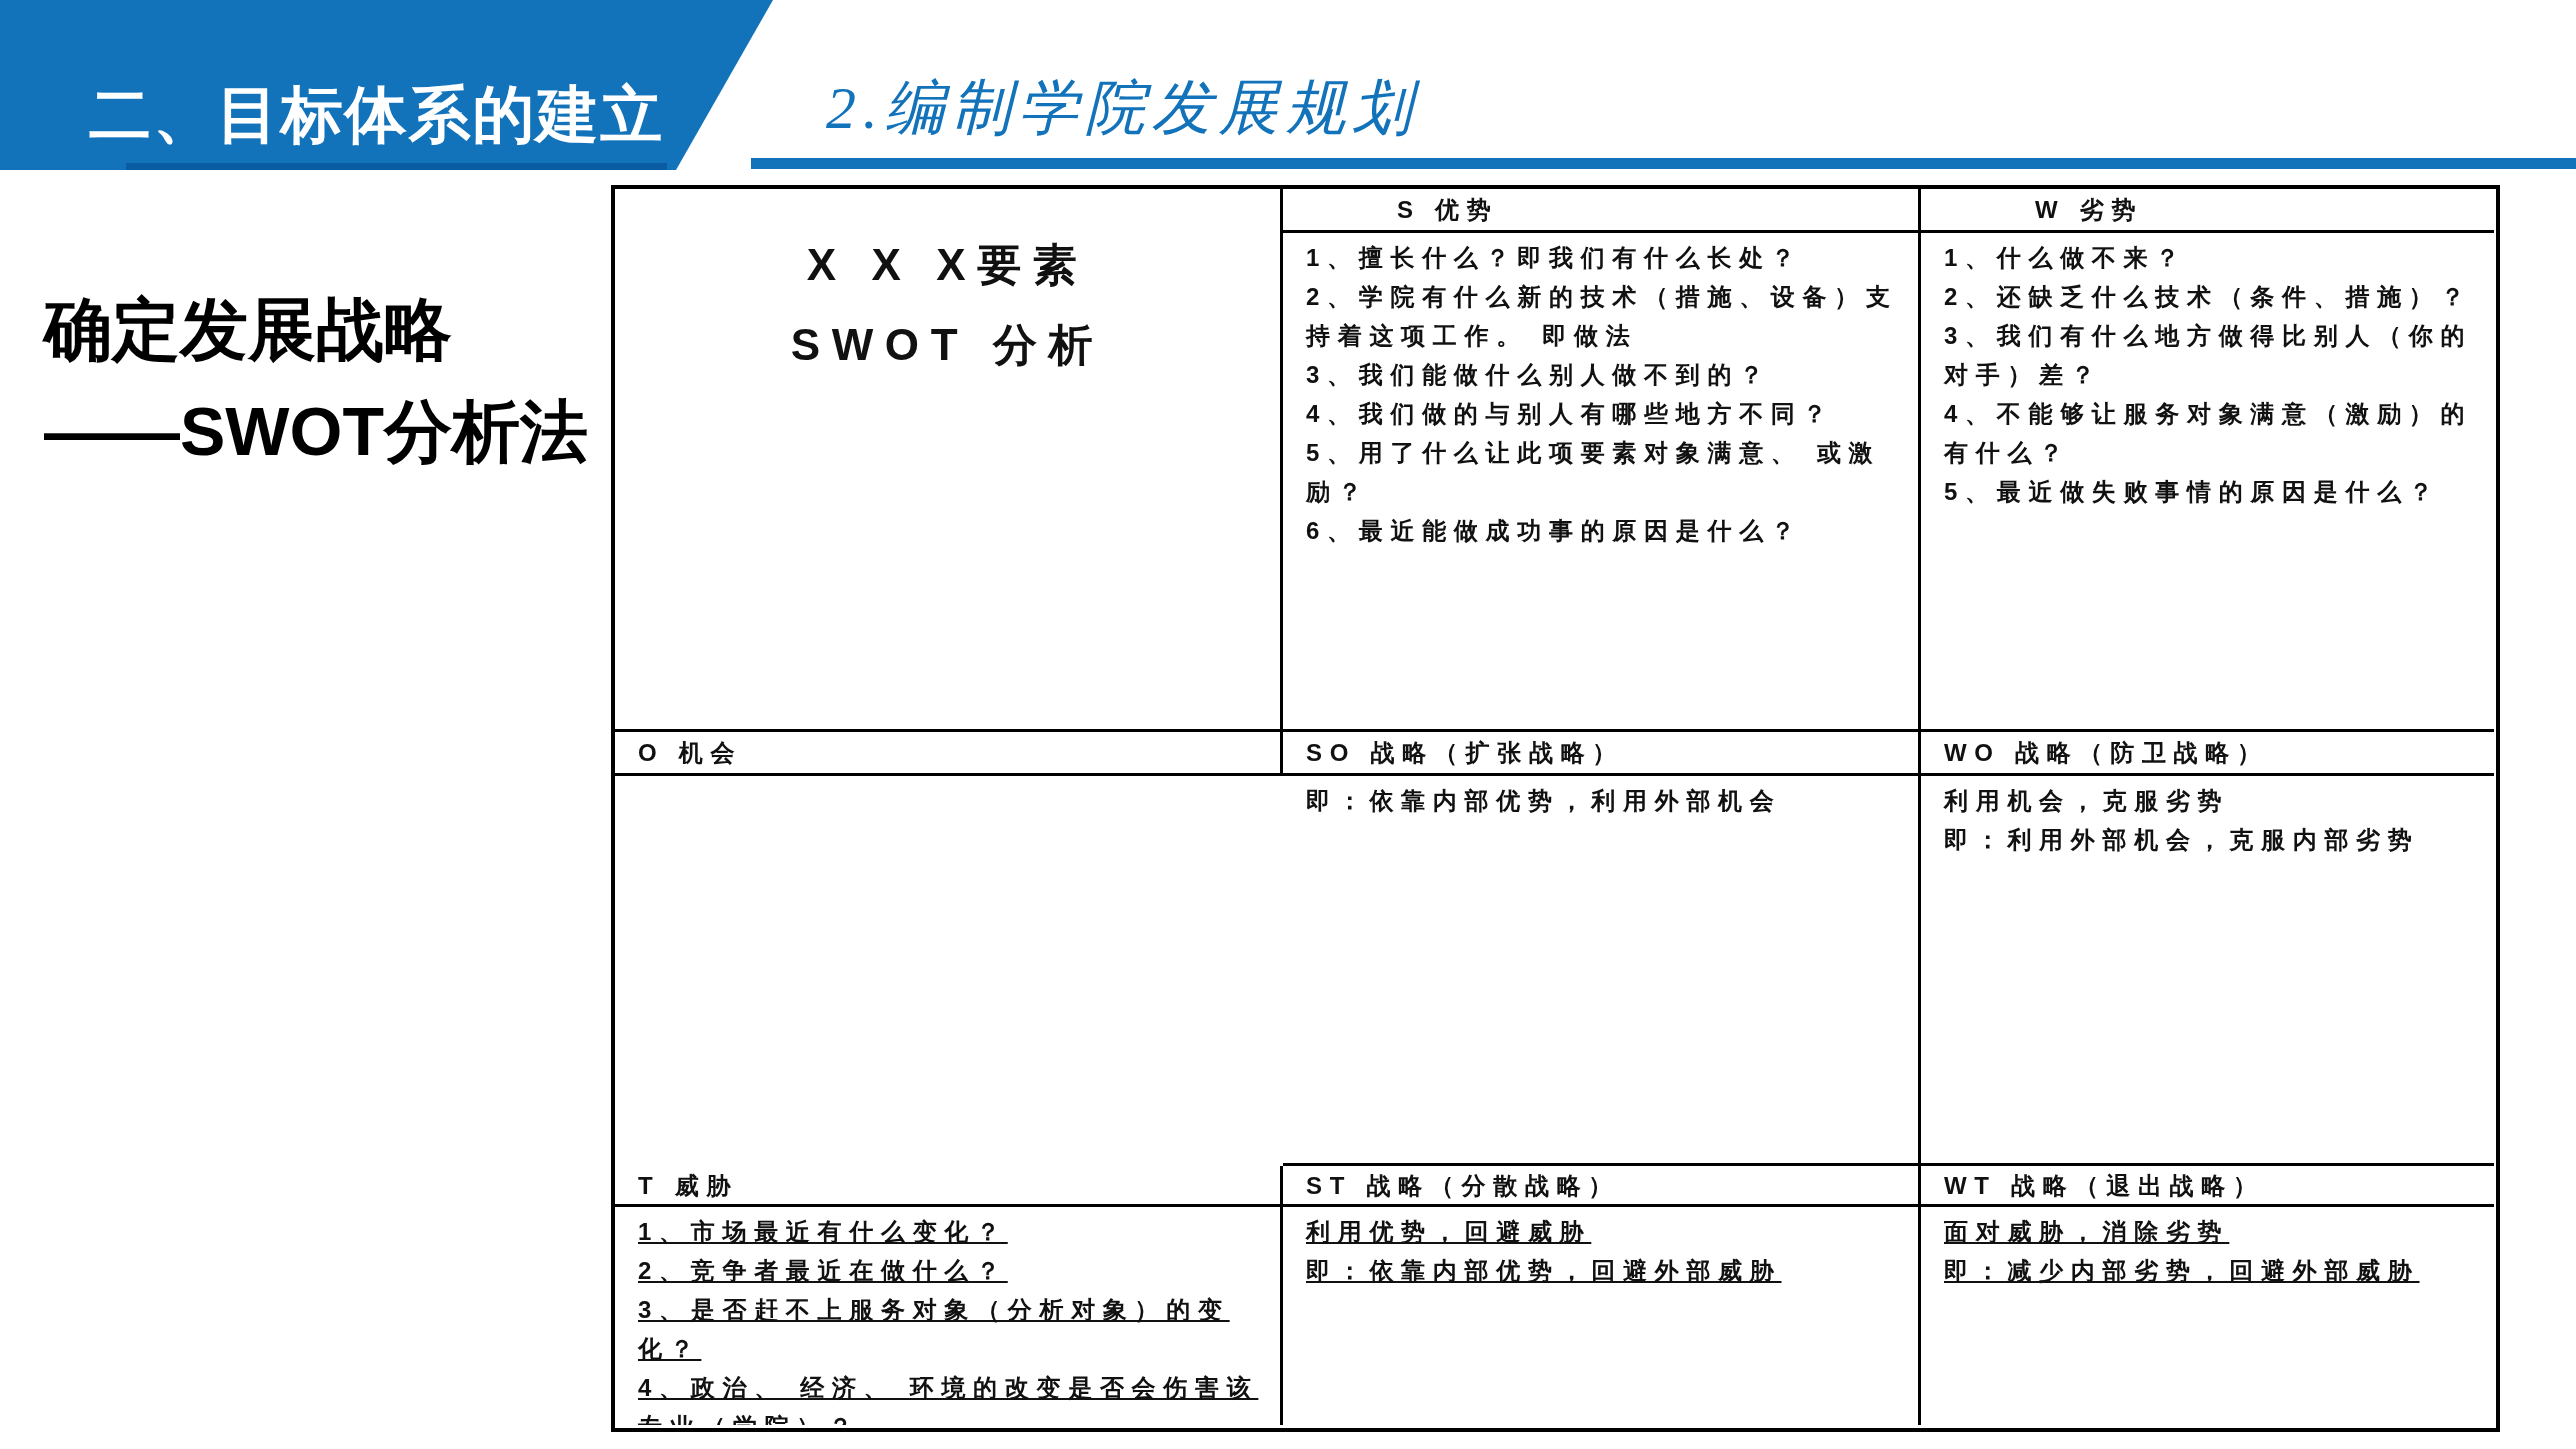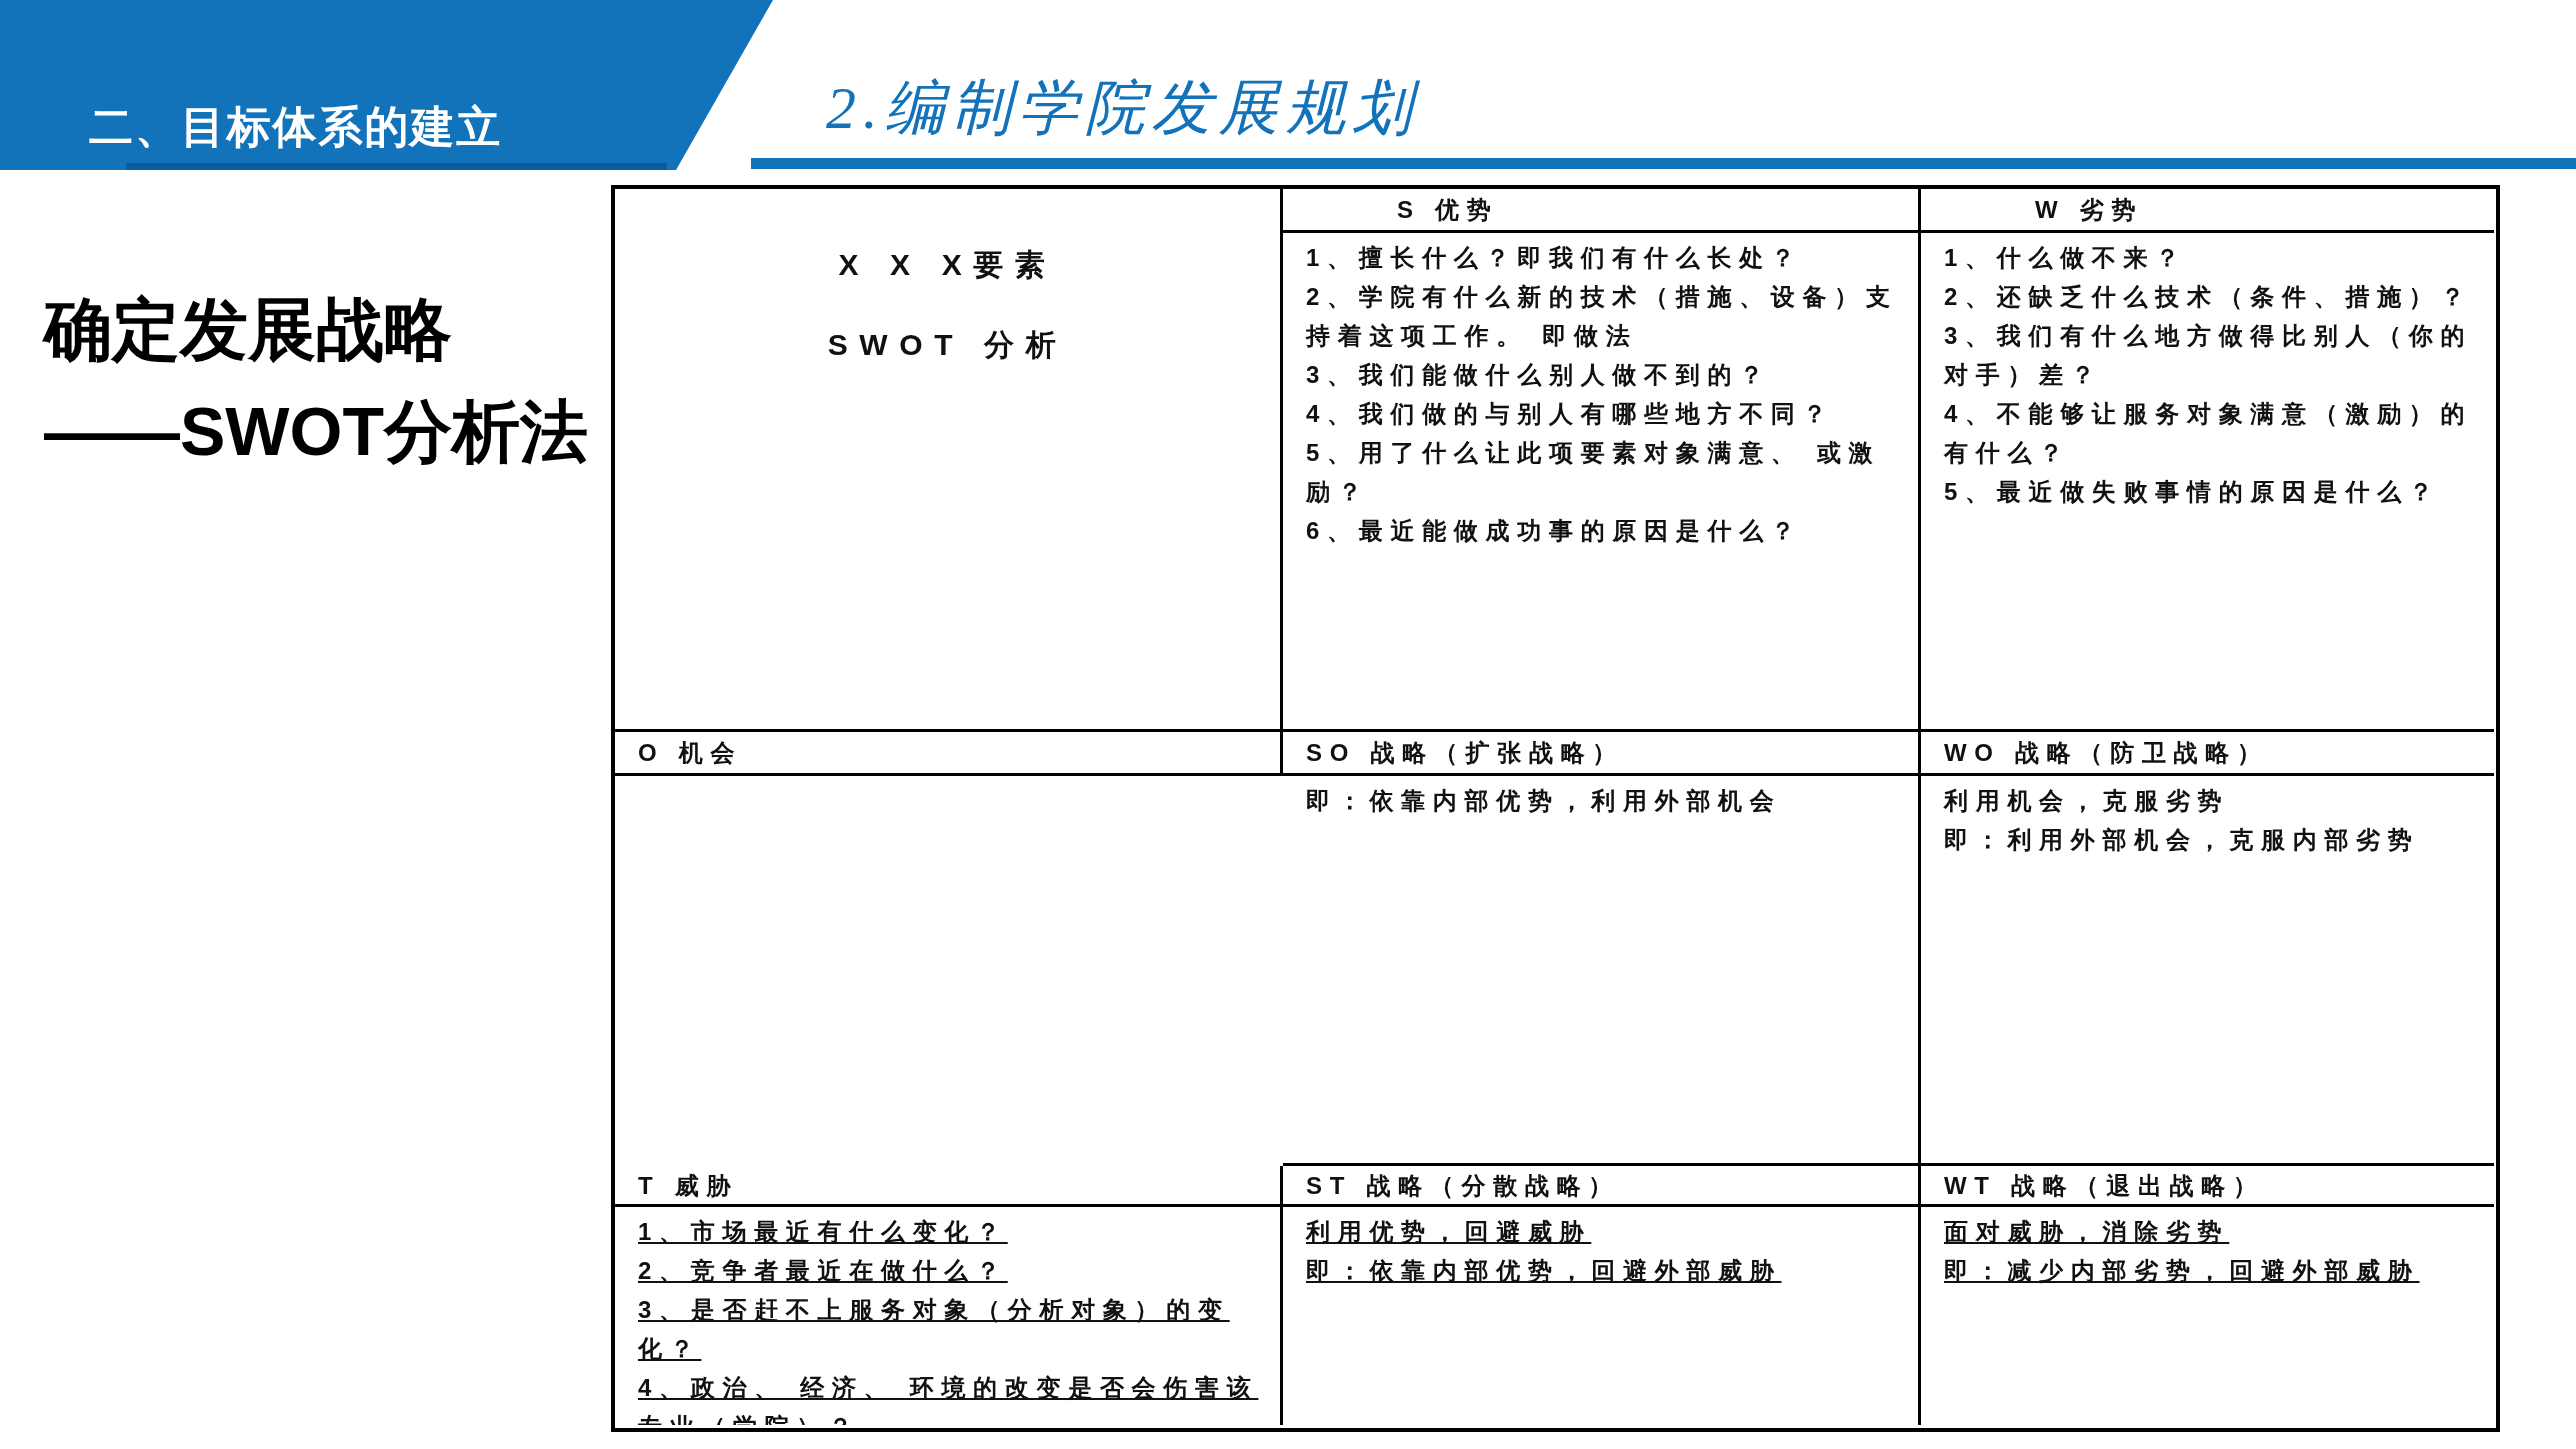--- a/index.html
+++ b/index.html
@@ -12,21 +12,21 @@
     background: #1272BA;
     clip-path: polygon(0 0, 100% 0, calc(100% - 97px) 100%, 0 100%);
     display: flex; align-items: flex-end; justify-content: flex-start;
     padding: 0 0 13.5px 89px; box-sizing: border-box;
   }
   .banner::after {
     content: ""; position: absolute; left: 126px; bottom: 0; width: 541px; height: 6.8px;
     background: #0A5CA2;
   }
   .banner-title {
-    color: #ffffff; font-size: 44px; font-weight: bold; letter-spacing: 1.9px;
+    color: #ffffff; font-size: 62px; font-weight: bold; letter-spacing: 1.9px;
     white-space: nowrap; position: relative; z-index: 1;
   }
 
   
   .subtitle {
     position: absolute; left: 790px; top: 68px;
     color: #1272BA; font-size: 60px; letter-spacing: 6.8px;
     font-family: "Liberation Serif", "DejaVu Serif", serif; font-style: italic;
     white-space: nowrap;
     margin-left: 36px;
@@ -59,21 +59,21 @@
   }
   .cell.last-col { border-right: none; }
   .cell.last-row { border-bottom: none; }
   .head-cell { display: flex; align-items: center; padding-left: 23px; white-space: nowrap; }
   .head-cell.indented { padding-left: 114px; }
   .body-cell { padding: 4.8px 7.7px 0 23px; }
   .corner-cell {
     grid-column: 1; grid-row: 1 / span 2;
     display: flex; flex-direction: column; align-items: center; justify-content: flex-start;
     padding-top: 56px; gap: 41px;
-    font-size: 30px; letter-spacing: 11.6px; font-weight: 600;
+    font-size: 44px; letter-spacing: 11.6px; font-weight: 600;
   }
   .tline { display: block; }
 
   .c1 { grid-column: 1; } .c2 { grid-column: 2; } .c3 { grid-column: 3; }
   .r1 { grid-row: 1; } .r2 { grid-row: 2; } .r3 { grid-row: 3; }
   .r4 { grid-row: 4; } .r5 { grid-row: 5; } .r6 { grid-row: 6; text-decoration: underline; }
 </style>
 </head>
 <body>
 

